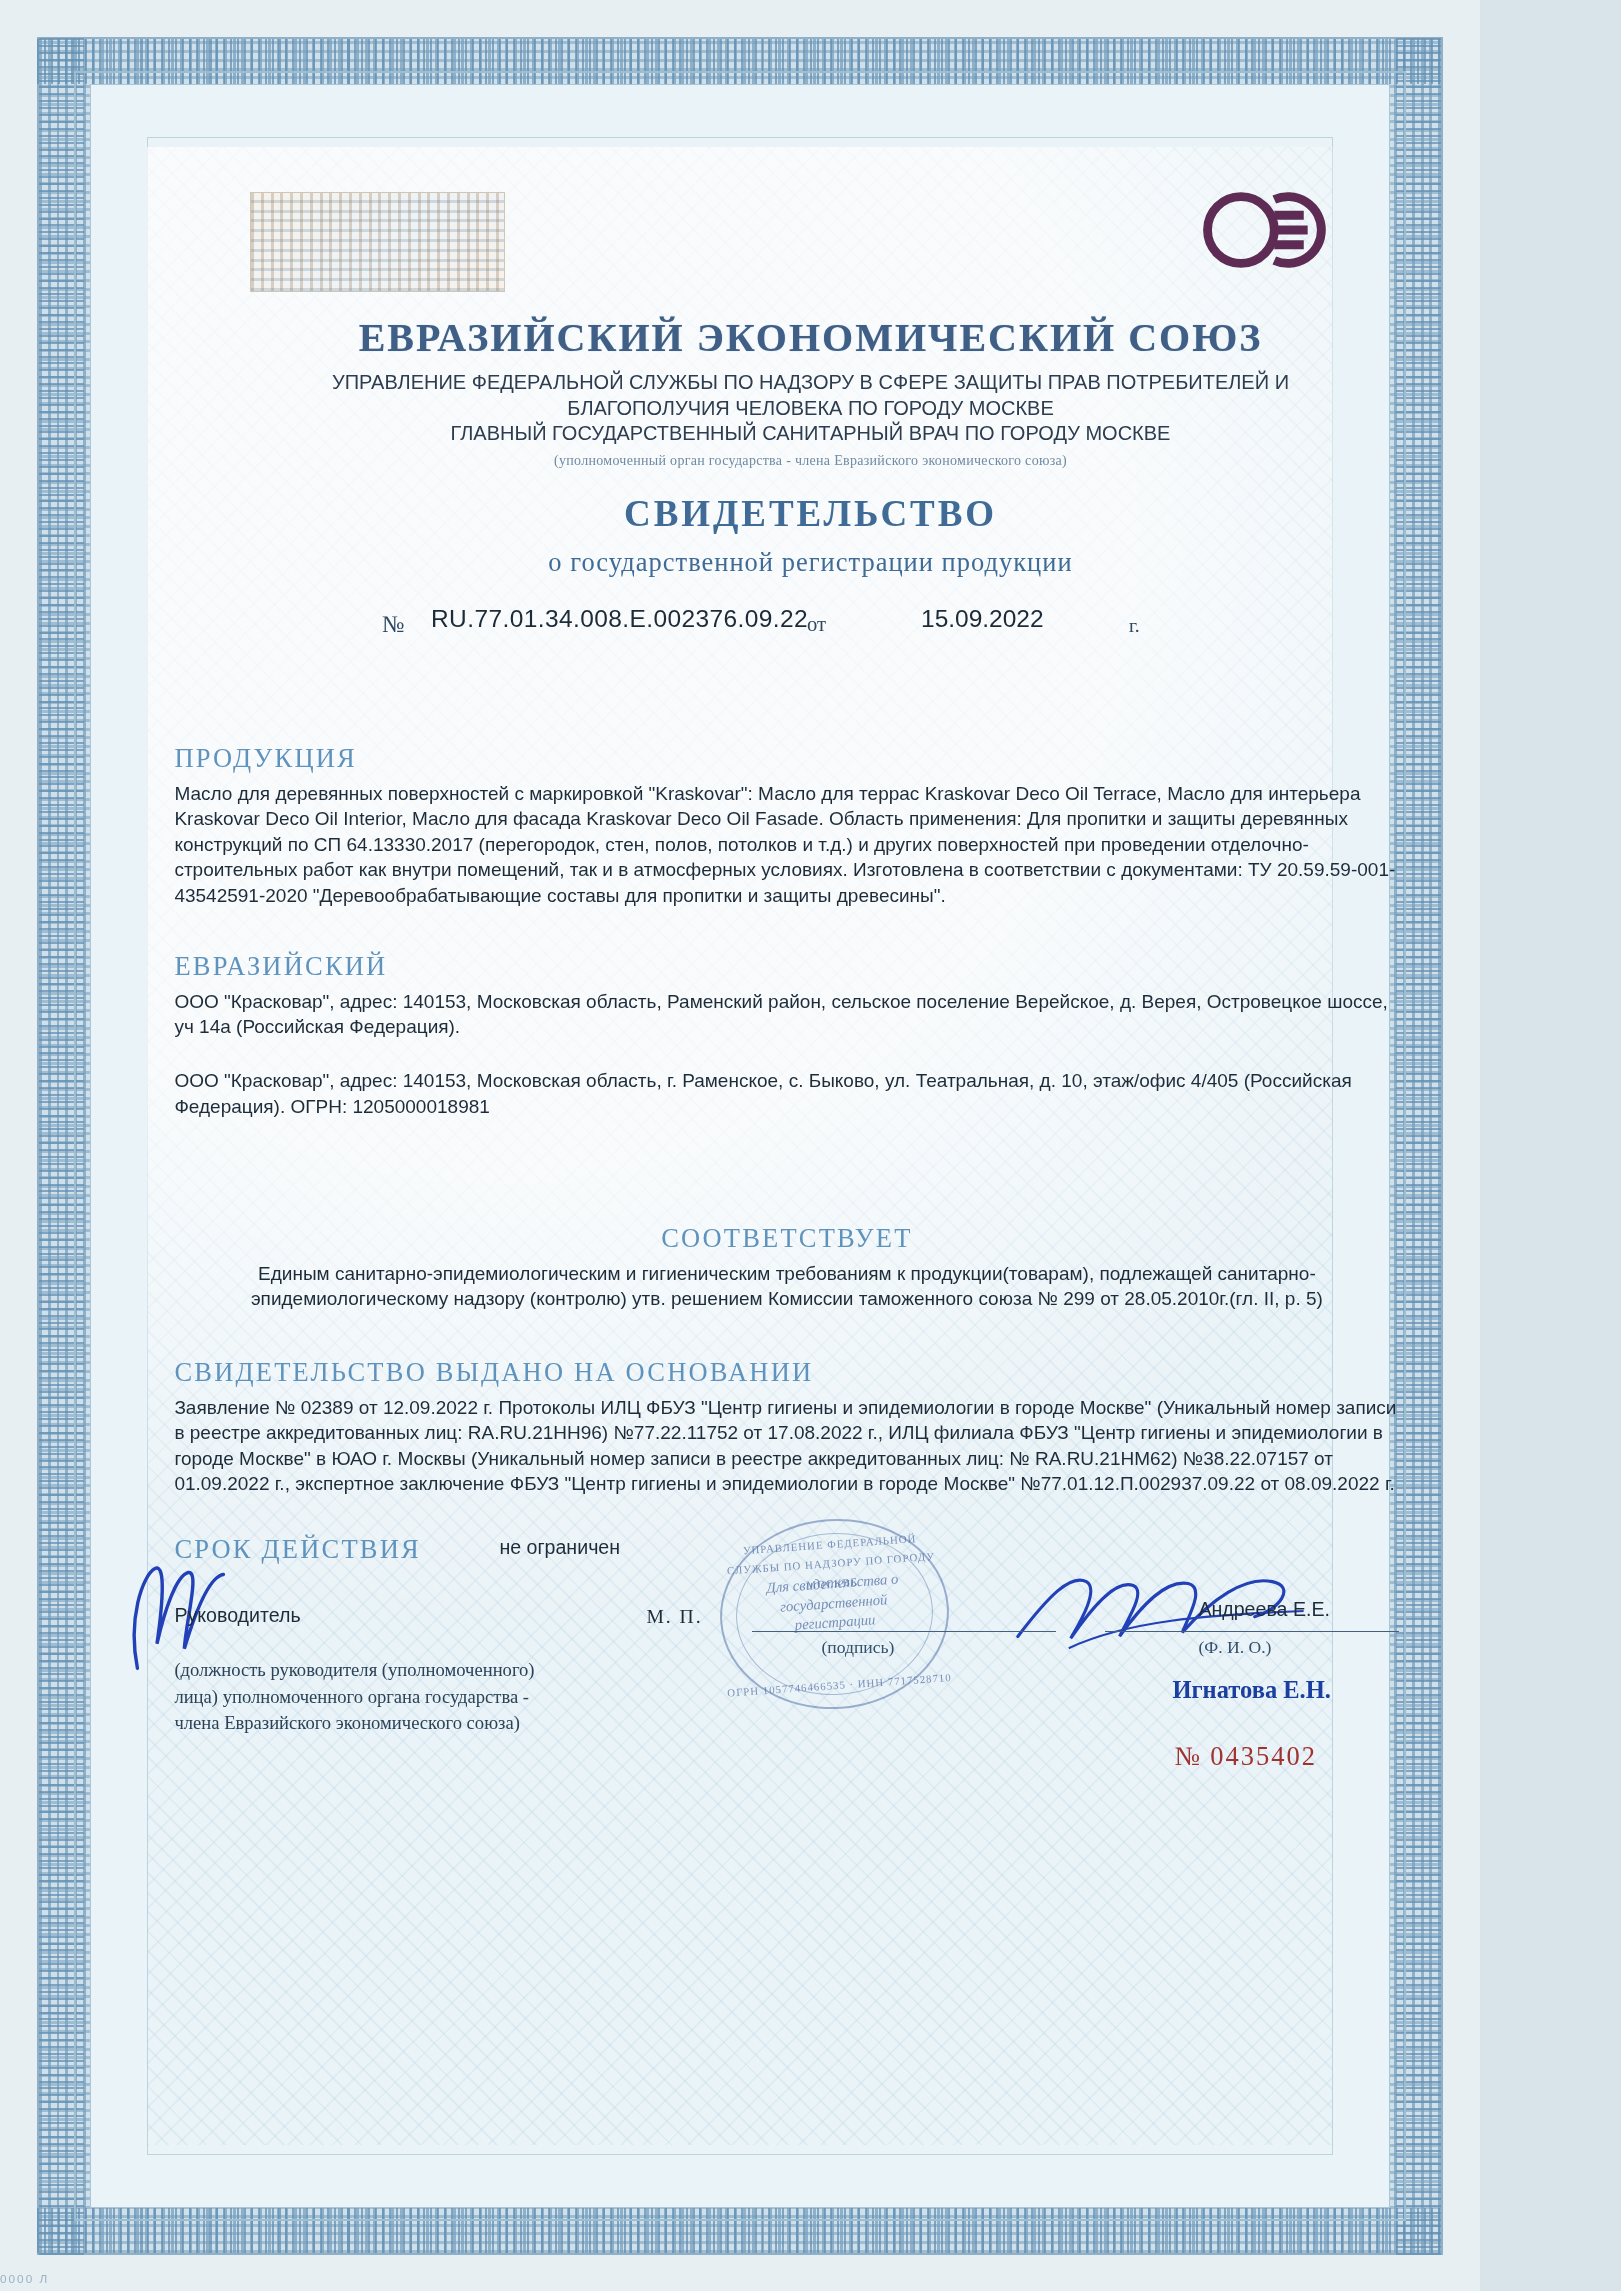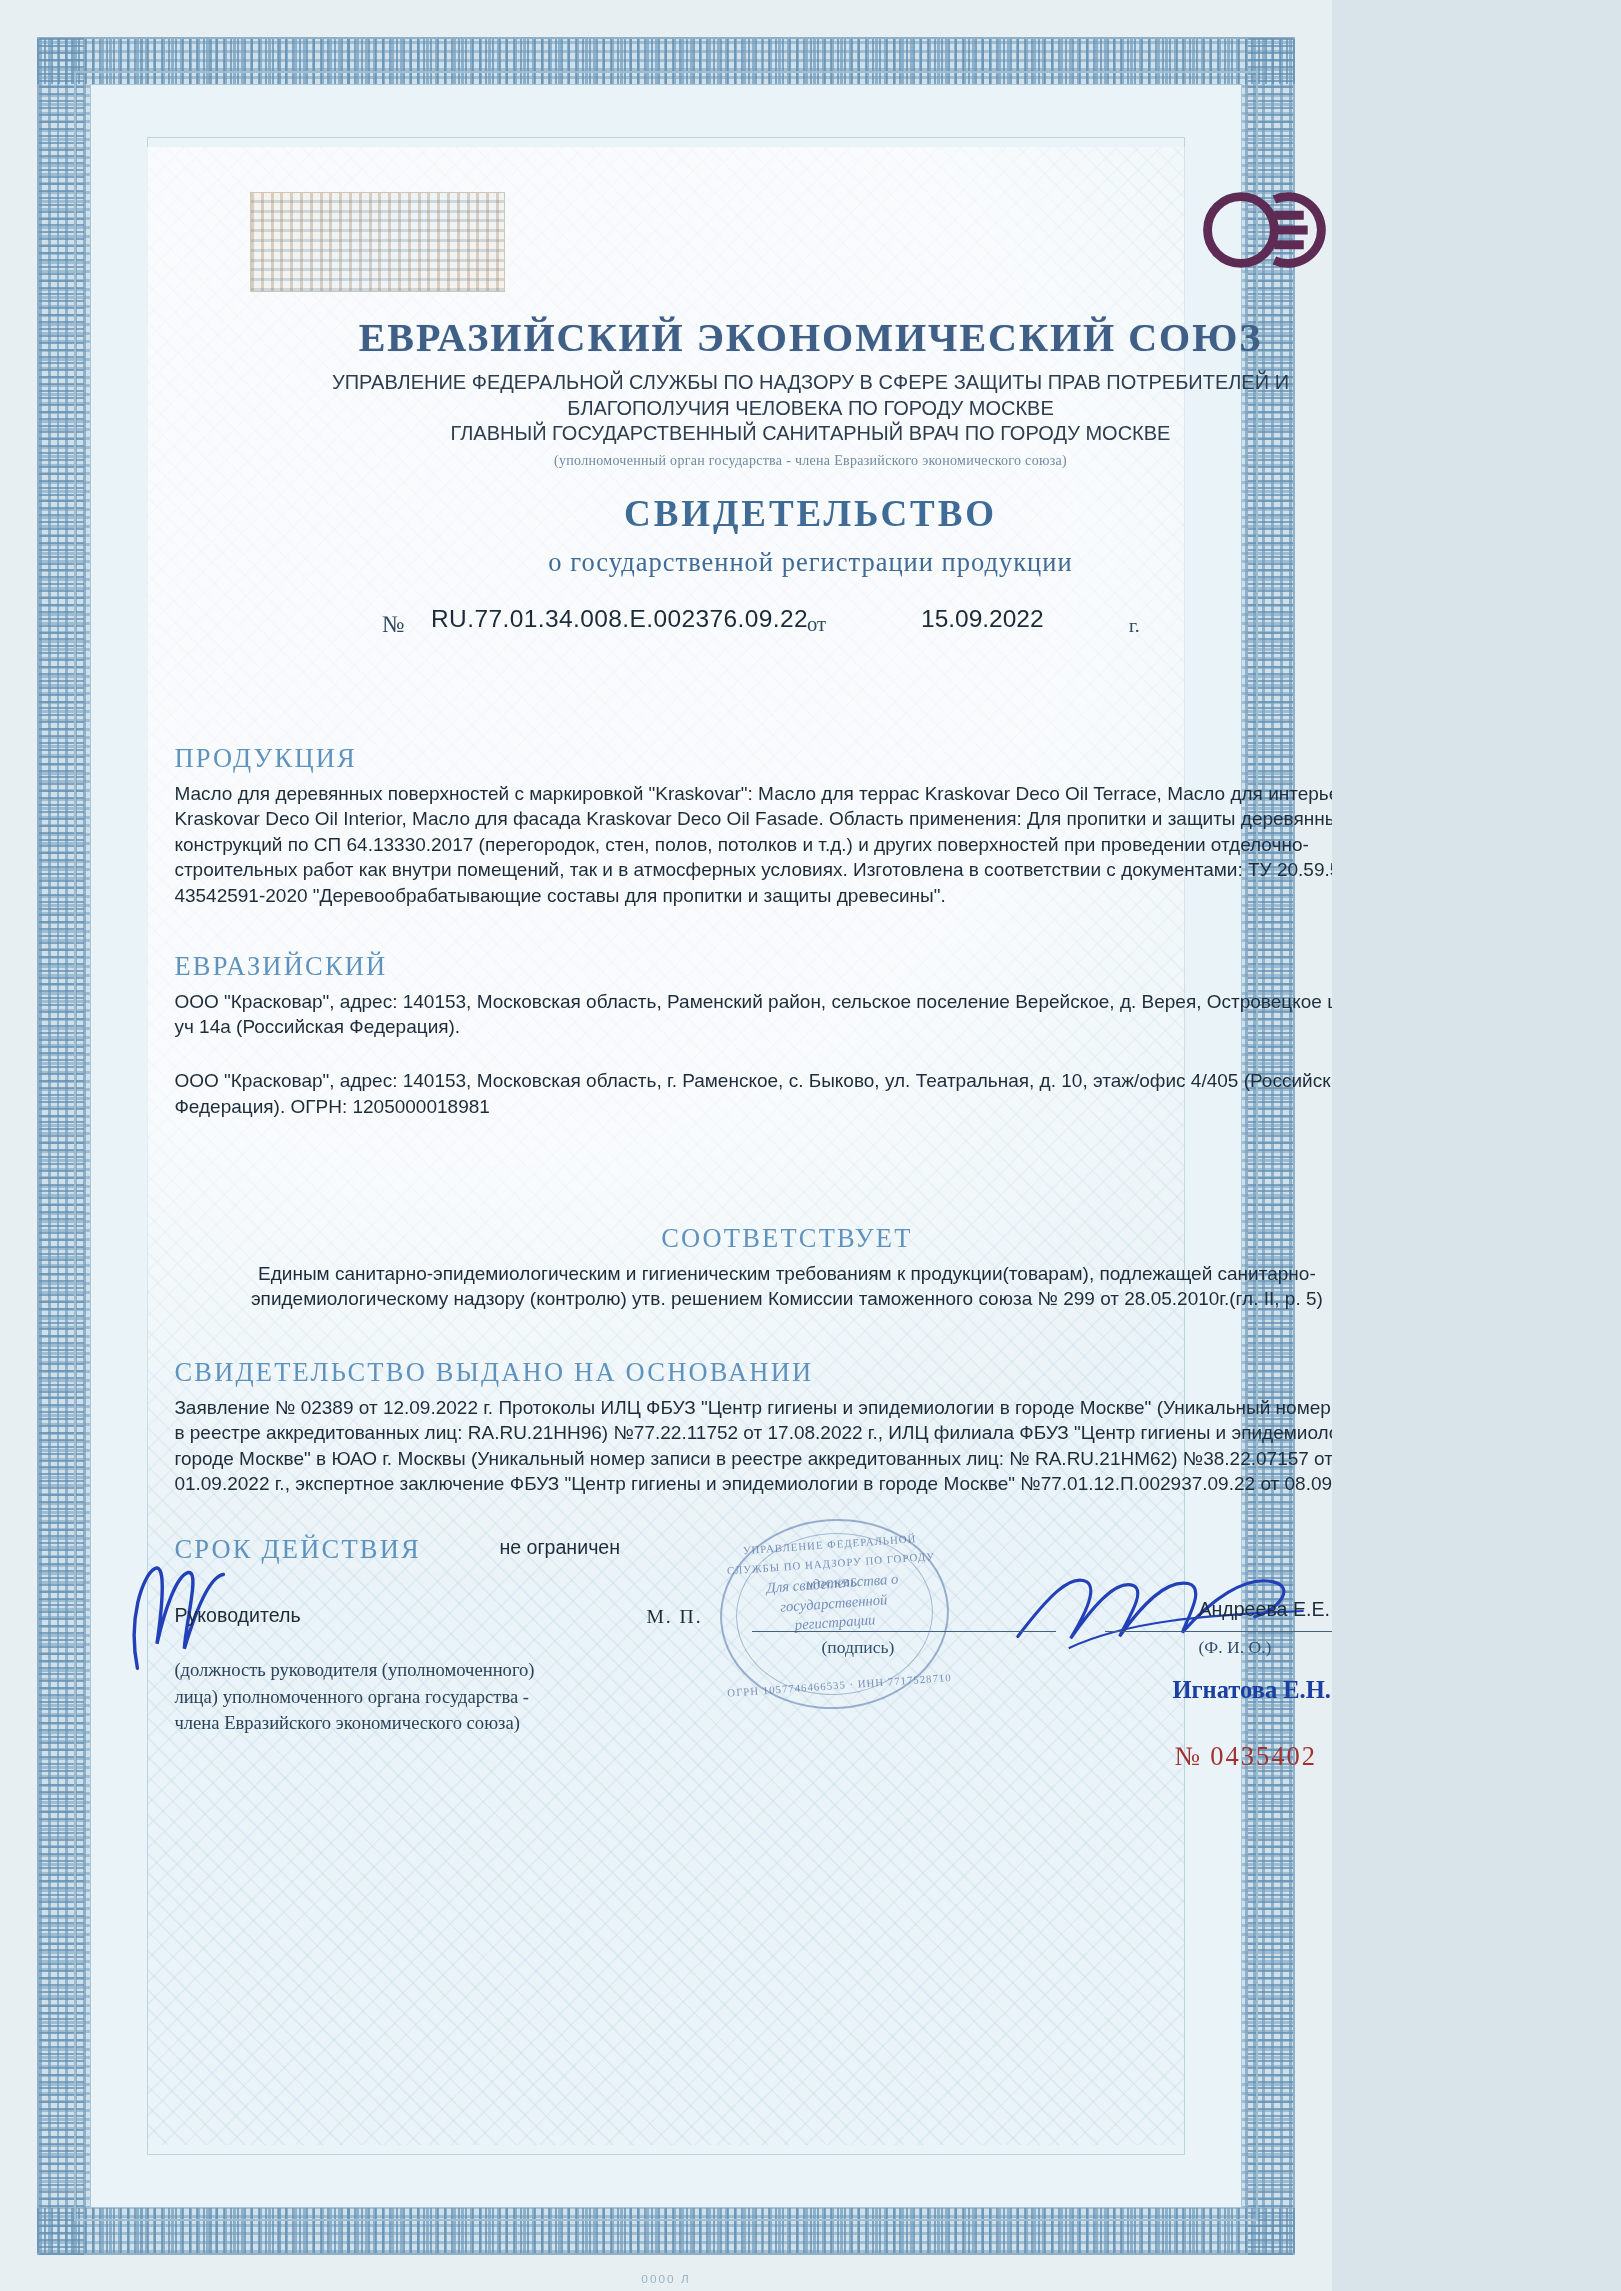--- a/index.html
+++ b/index.html
@@ -5,21 +5,21 @@
   html, body {
     margin: 0;
     padding: 0;
     background: #d9e3ea;
   }
   body {
     font-family: "Liberation Sans", sans-serif;
   }
   .page {
     position: relative;
-    width: 1332px;
+    width: 1480px;
     height: 2292px;
     background: #e8eff3;
     overflow: hidden;
   }
 
   
   .border-outer {
     position: absolute;
     left: 37px; top: 37px; right: 37px; bottom: 37px;
     background:
@@ -363,21 +363,21 @@
     top: 1404px;
     width: 137px;
     height: 127px;
     pointer-events: none;
   }
 
   .bottom-code {
     position: absolute;
     left: 0; right: 0;
     bottom: 5.9px;
-    text-align: center;
+    text-align: left;
     font-size: 11.8px;
     color: #9ab3c4;
     letter-spacing: 2px;
   }
 </style>
 </head>
 <body>
 
 <div class="page">
 

